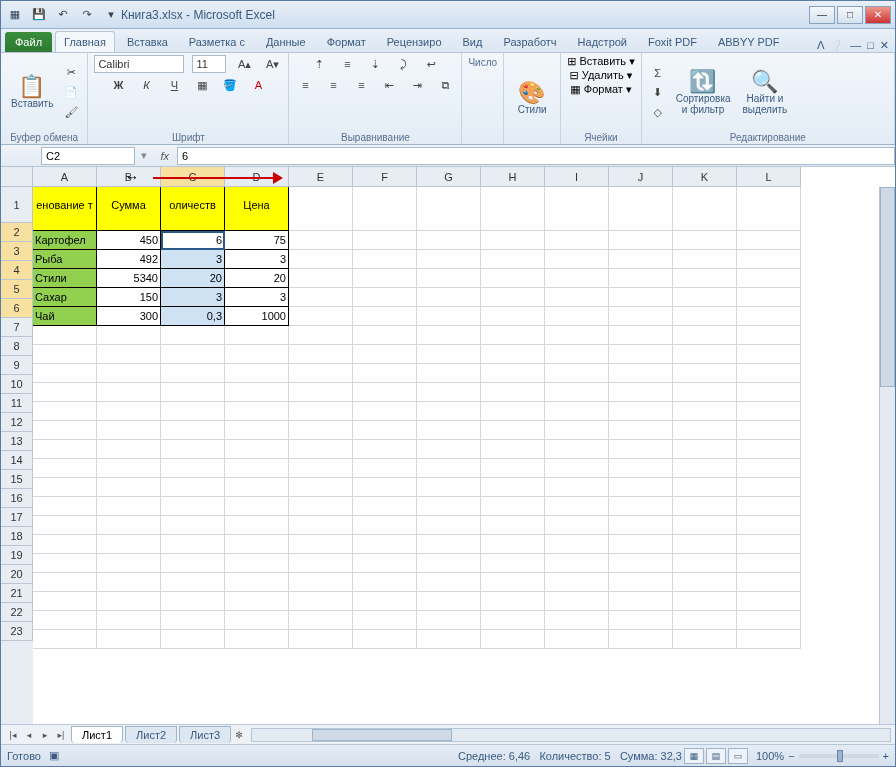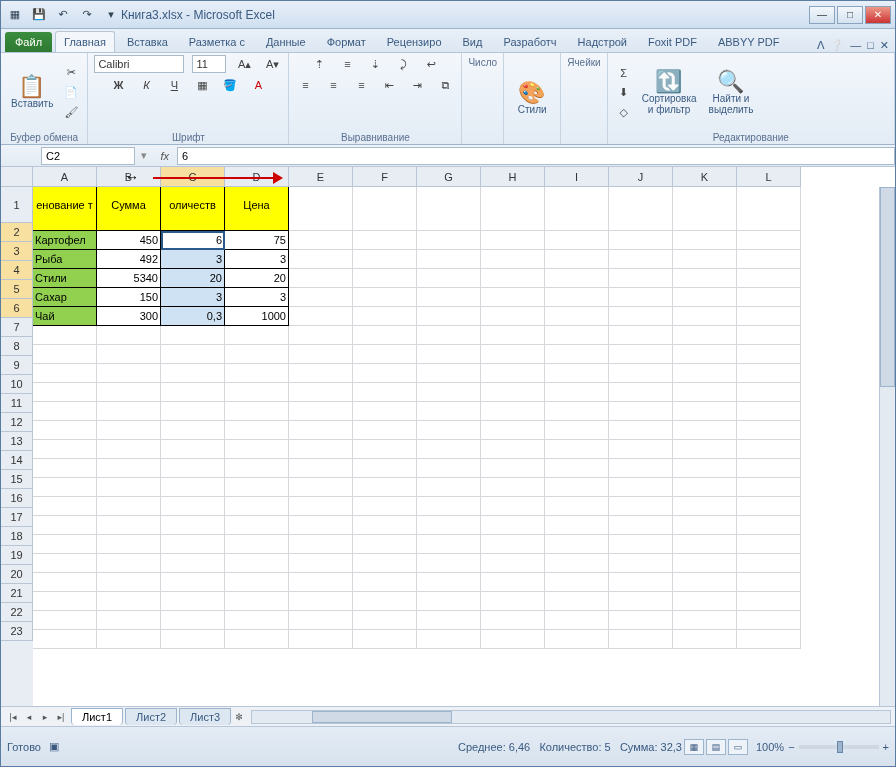--- a/index.html
+++ b/index.html
@@ -52,21 +52,21 @@
 .arrow { position:absolute; top:2px; left:120px; width:130px; height:16px; pointer-events:none;}
 .arrow-line { position:absolute; top:8px; left:0; right:10px; height:2px; background:#c00;}
 .arrow-head { position:absolute; right:0; top:3px; width:0; height:0; border-left:10px solid #c00; border-top:6px solid transparent; border-bottom:6px solid transparent;}
 .resize-cursor { position:absolute; top:0px; left:92px; font-size:14px; color:#000; pointer-events:none;}
 .sheet-tabs { height:20px; display:flex; align-items:center; background:#eef2f7; border-top:1px solid #b7c6d6; padding-left:4px;}
 .navbtn { width:16px; height:16px; display:flex; align-items:center; justify-content:center; color:#555; font-size:9px;}
 .stab { padding:2px 10px; background:#fff; border:1px solid #9db5cc; border-bottom:none; border-radius:0 0 4px 4px; font-size:11px; margin-left:2px;}
 .stab.inactive { background:#dce7f2; color:#3a5a80;}
 .hscroll { flex:1; margin:0 4px; height:14px; background:#e4eaf1; border:1px solid #b7c6d6; position:relative;}
 .hscroll .thumb{ position:absolute; left:60px; width:140px; top:0; bottom:0; background:#cfdae6; border:1px solid #9db5cc;}
-.statusbar { height:40px; background:linear-gradient(#e4ecf5,#d7e2ee); display:flex; align-items:center; padding:0 6px; color:#3a5a80; font-size:11px; border-top:1px solid #b7c6d6;}
+.statusbar { height:22px; background:linear-gradient(#e4ecf5,#d7e2ee); display:flex; align-items:center; padding:0 6px; color:#3a5a80; font-size:11px; border-top:1px solid #b7c6d6;}
 .statusbar .sp { flex:1;}
 .viewbtn { width:20px; height:16px; border:1px solid #9db5cc; margin-left:2px; background:#eef3f9; display:flex; align-items:center; justify-content:center; font-size:9px;}
 .zoom { display:flex; align-items:center; gap:4px; margin-left:8px;}
 .slider { width:80px; height:4px; background:#cfd8e2; position:relative;}
 .slider .knob { position:absolute; left:38px; top:-4px; width:6px; height:12px; background:#9db5cc; border:1px solid #6a88a5;}
 .vscroll { position:absolute; right:0; top:20px; bottom:0; width:16px; background:#e4eaf1; border-left:1px solid #b7c6d6;}
 .vscroll .thumb{ position:absolute; top:0; height:200px; left:0; right:0; background:#cfdae6; border:1px solid #9db5cc;}
 </style>
 </head>
 <body>
@@ -174,20 +174,31 @@
     <div class="group-body">
       <div class="bigbtn">
         <span class="ico">🎨</span>
         <span class="lbl">Стили</span>
       </div>
     </div>
     <div class="group-label"></div>
   </div>
 
   <div class="group">
+    <div class="group-body col" style="gap:1px">
+      <div class="row">
+          <span>⊞ <span>Вставить</span> ▾</span>
+        </div>
+      <div class="row">
+          <span>⊟ <span>Удалить</span> ▾</span>
+        </div>
+      <div class="row">
+          <span>▦ <span>Формат</span> ▾</span>
+        </div>
+    </div>
     <div class="group-label">Ячейки</div>
   </div>
 
   <div class="group" style="flex:1">
     <div class="group-body">
       <div class="col">
         <div class="sm">Σ</div>
         <div class="sm">⬇</div>
         <div class="sm">◇</div>
       </div>

